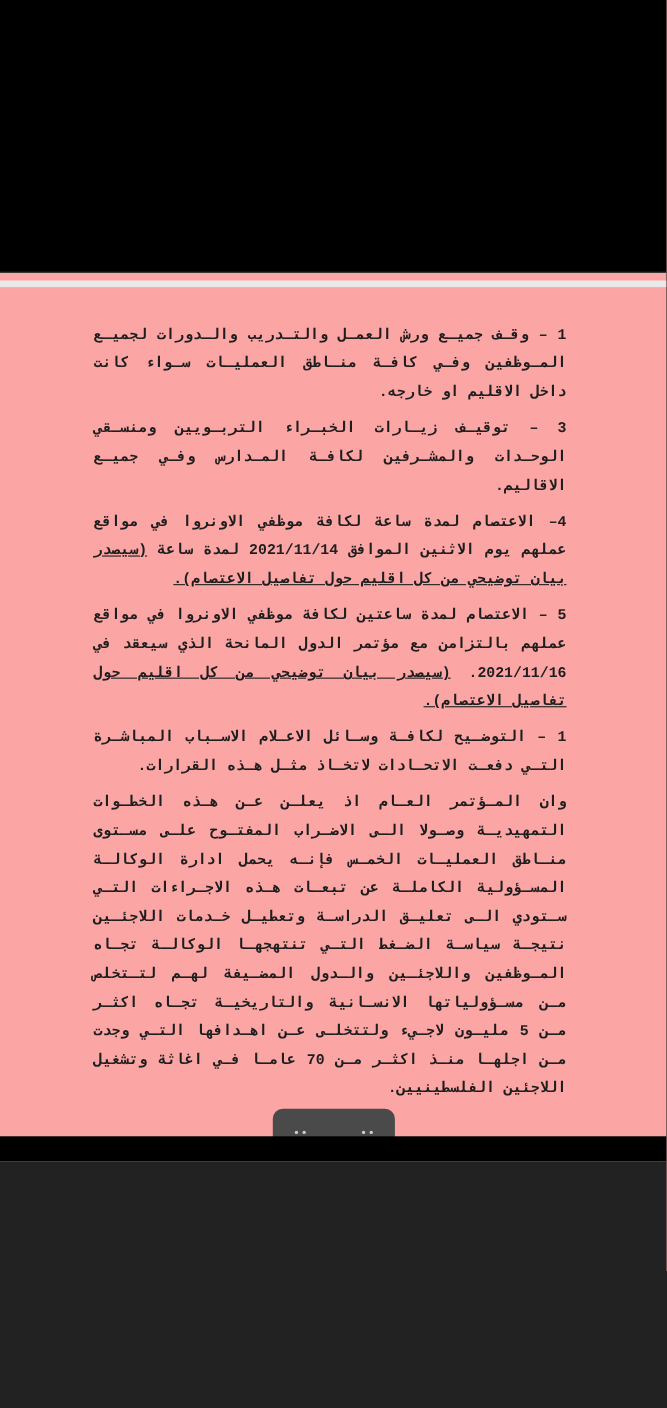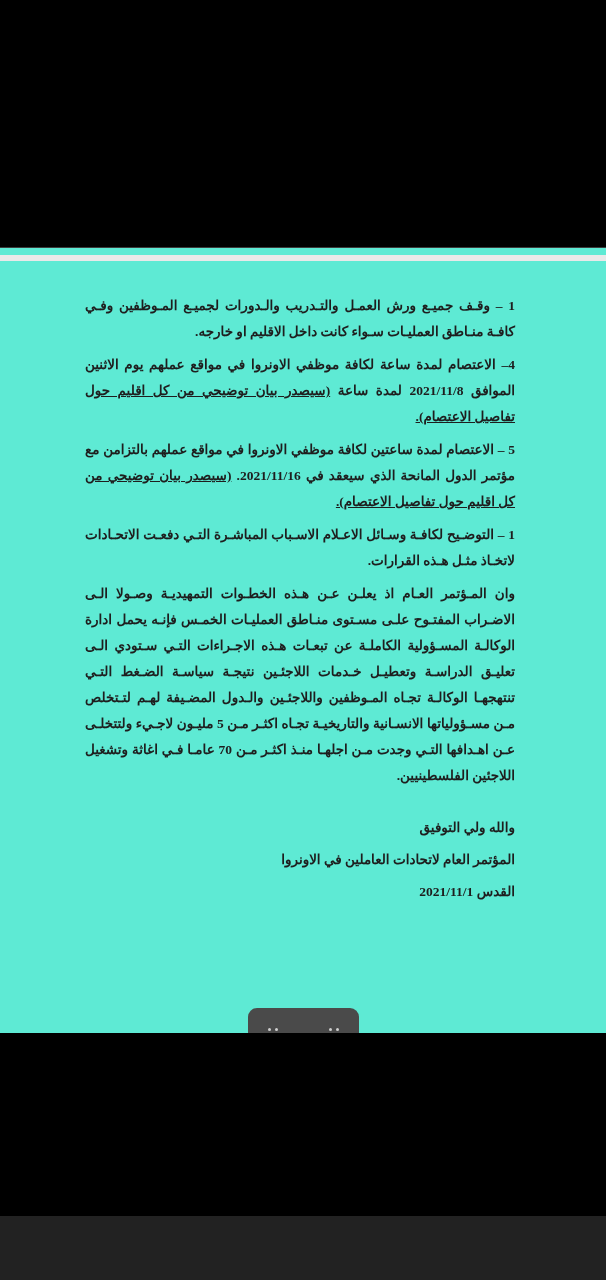--- a/index.html
+++ b/index.html
@@ -3,25 +3,25 @@
 <meta charset="utf-8">
 <style>
   html, body {
     margin: 0;
     padding: 0;
     background: #222;
   }
   .screen {
     position: relative;
     width: 606px;
-    height: 1216px;
+    height: 1056px;
     margin: 0 auto;
-    background: #5eead4;
+    background: #fca5a5;
     overflow: hidden;
-    font-family: Liberation Serif, serif;
+    font-family: Liberation Mono, monospace;
   }
   
   .top-band {
     position: absolute;
     top: 0; left: 0;
     width: 606px; height: 247px;
     background: #000000;
     border-bottom: 1px solid #3c3c3c;
   }
   .bottom-band {
@@ -92,21 +92,22 @@
 </style>
 </head>
 <body>
 
 <div class="screen">
 
   <div class="separator-line"></div>
 
   <div class="doc">
     <p><span>1 – وقـف جميـع ورش العمـل والتـدريب والـدورات لجميـع المـوظفين وفـي كافـة منـاطق العمليـات سـواء كانت داخل الاقليم او خارجه.</span></p>
-    <p><span>4– الاعتصام لمدة ساعة لكافة موظفي الاونروا  في مواقع عملهم يوم الاثنين الموافق 2021/11/8  لمدة ساعة </span><span class="u">(سيصدر  بيان توضيحي من كل اقليم حول تفاصيل الاعتصام).</span></p>
+    <p><span>3 – توقيـف زيـارات الخبـراء التربـويين ومنسـقي الوحـدات والمشـرفين لكافـة المـدارس وفـي جميـع الاقاليم.</span></p>
+    <p><span>4– الاعتصام لمدة ساعة لكافة موظفي الاونروا  في مواقع عملهم يوم الاثنين الموافق 2021/11/14  لمدة ساعة </span><span class="u">(سيصدر  بيان توضيحي من كل اقليم حول تفاصيل الاعتصام).</span></p>
     <p><span>5 – الاعتصام لمدة ساعتين لكافة موظفي الاونروا في مواقع عملهم بالتزامن مع مؤتمر الدول المانحة الذي سيعقد  في 2021/11/16. </span><span class="u">(سيصدر  بيان توضيحي من كل اقليم حول تفاصيل الاعتصام).</span></p>
     <p><span>1 – التوضـيح لكافـة وسـائل الاعـلام الاسـباب المباشـرة التـي دفعـت الاتحـادات لاتخـاذ مثـل هـذه القرارات.</span></p>
 
     <p><span>وان المـؤتمر العـام اذ يعلـن عـن هـذه الخطـوات التمهيديـة وصـولا الـى الاضـراب المفتـوح علـى مسـتوى منـاطق العمليـات الخمـس فإنـه يحمل ادارة الوكالـة المسـؤولية الكاملـة عن تبعـات هـذه الاجـراءات التـي سـتودي الـى تعليـق الدراسـة وتعطيـل خـدمات اللاجئـين نتيجـة سياسـة الضـغط التـي تنتهجهـا الوكالـة تجـاه المـوظفين واللاجئـين والـدول المضـيفة لهـم لتـتخلص مـن مسـؤولياتها الانسـانية والتاريخيـة تجـاه اكثـر مـن 5 مليـون لاجـيء ولتتخلـى عـن اهـدافها التـي وجدت مـن اجلهـا منـذ اكثـر مـن 70 عامـا فـي اغاثة وتشغيل اللاجئين الفلسطينيين.</span></p>
 
     <div class="closing">
       <p><span>والله ولي التوفيق</span></p>
       <p><span>المؤتمر العام لاتحادات العاملين في الاونروا</span></p>
       <p><span>القدس  2021/11/1</span></p>
     </div>

